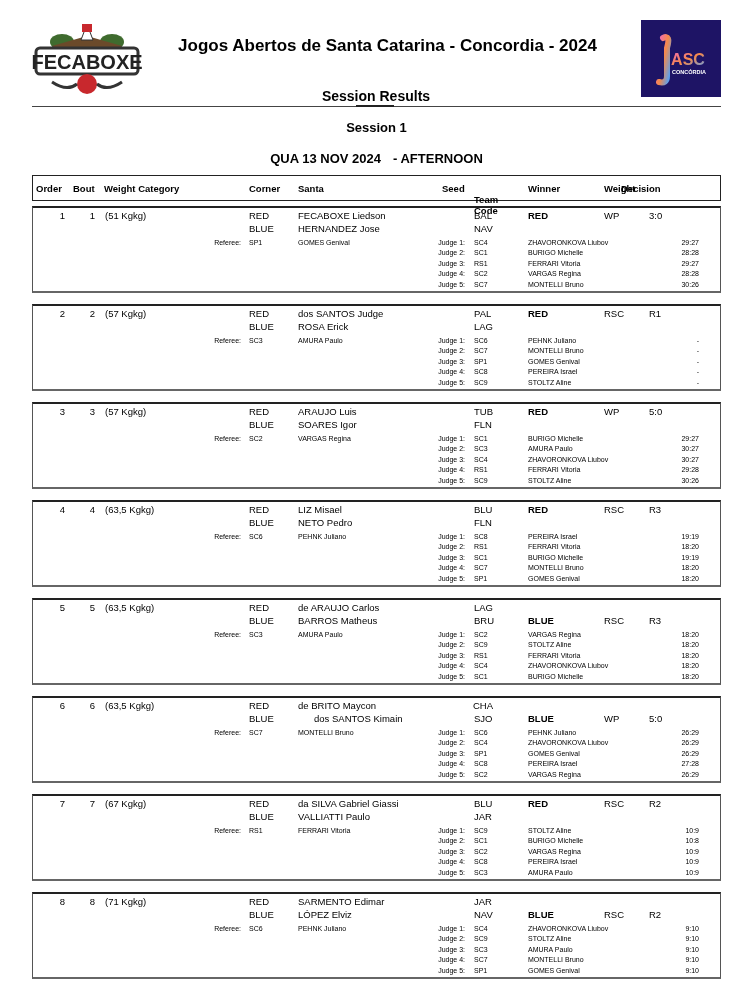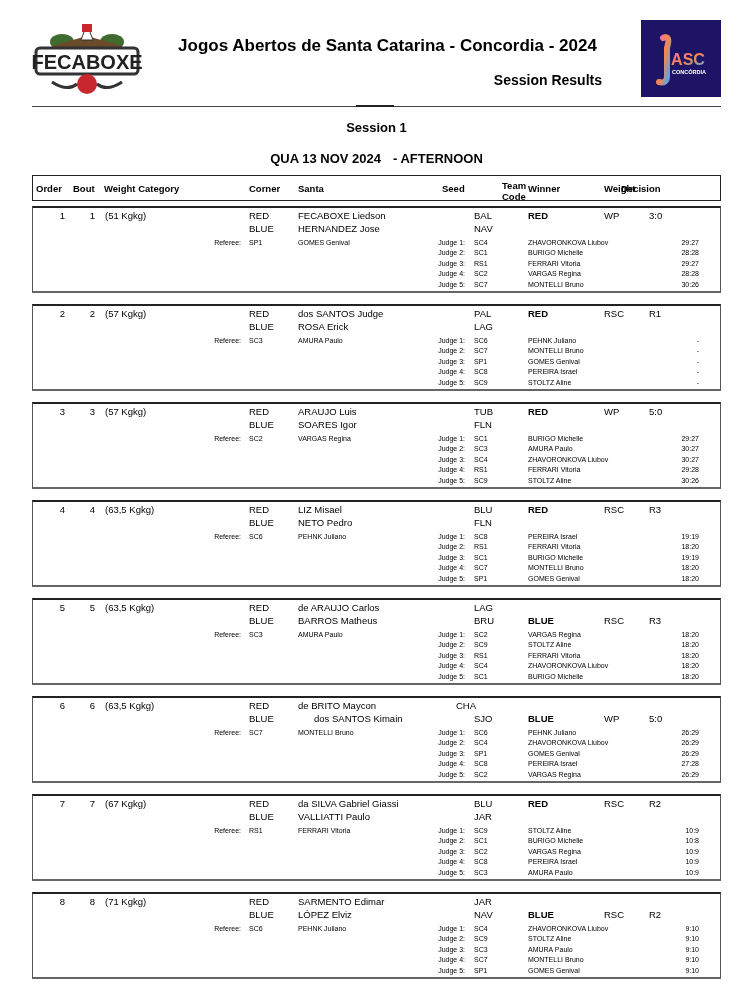--- a/index.html
+++ b/index.html
@@ -4,31 +4,31 @@
 <style>
   html, body { margin: 0; padding: 0; background: #ffffff; }
   body { width: 748px; height: 1006px; position: relative; overflow: hidden;
          font-family: "Liberation Sans", sans-serif; color: #000; }
   .abs { position: absolute; }
 
   
   #logo-left { left: 32px; top: 22px; width: 110px; height: 74px; }
   #logo-right { left: 641px; top: 20px; width: 80px; height: 77px; background: #1e1465; }
   #title { left: 150px; top: 36px; width: 475px; text-align: center; font-size: 17px; font-weight: bold; white-space: nowrap; }
-  #subtitle { left: 150px; top: 72px; width: 452px; text-align: right; font-size: 14px; font-weight: bold; }
+  #subtitle { left: 150px; top: 88px; width: 452px; text-align: center; font-size: 14px; font-weight: bold; }
   #rule { left: 32px; top: 106px; width: 689px; height: 0; border-top: 1px solid #444; }
   #rule-accent { left: 356px; top: 105px; width: 38px; height: 2px; background: #222; }
   #session { left: 32px; top: 120px; width: 689px; text-align: center; font-size: 13px; font-weight: bold; }
   #date { left: 32px; top: 151px; width: 689px; text-align: center; font-size: 13px; font-weight: bold; }
   #date .sep { margin-left: 12px; }
 
   
   #thead { left: 32px; top: 175px; width: 687px; height: 24px; border: 1px solid #222; }
   .th { position: absolute; font-size: 9.5px; font-weight: bold; top: 7px; white-space: nowrap; }
-  .th.two { top: 4px; line-height: 11px; margin-left: 28px; }
+  .th.two { top: 18px; line-height: 11px; }
 
   
   .bout { position: absolute; left: 32px; width: 687px; height: 83px;
           border: 1px solid #555; border-top: 2px solid #222; border-bottom: 2px solid #666; }
   .c { position: absolute; font-size: 9.5px; white-space: nowrap; }
   .r { text-align: right; }
   .bold { font-weight: bold; }
   .s { position: absolute; font-size: 7px; white-space: nowrap; }
 </style>
 </head>
@@ -352,21 +352,21 @@
   </div>
     <div class="bout" style="top: 696px;">
     <span class="c r" style="left:0;width:32px;top:2px">6</span>
     <span class="c r" style="left:34px;width:28px;top:2px">6</span>
     <span class="c" style="left:72px;top:2px">(63,5 Kgkg)</span>
 
     <span class="c" style="left:216px;top:2px">RED</span>
     <span class="c" style="left:216px;top:15px">BLUE</span>
     <span class="c" style="left:265px;top:2px">de BRITO Maycon</span>
     <span class="c" style="left:281px;top:15px">dos SANTOS Kimain</span>
-    <span class="c" style="left:423px;top:2px">CHA</span>
+    <span class="c" style="left:440px;top:2px">CHA</span>
     <span class="c" style="left:441px;top:15px">SJO</span>
 
     <span class="c bold" style="top: 15px; left: 495px;">BLUE</span>
     <span class="c" style="left: 571px; top: 15px;">WP</span>
     <span class="c" style="left: 616px; top: 15px;">5:0</span>
 
     <span class="s r" style="left:150px;width:58px;top:31px">Referee:</span>
     <span class="s" style="left:216px;top:31px">SC7</span>
     <span class="s" style="left:265px;top:31px">MONTELLI Bruno</span>
 

